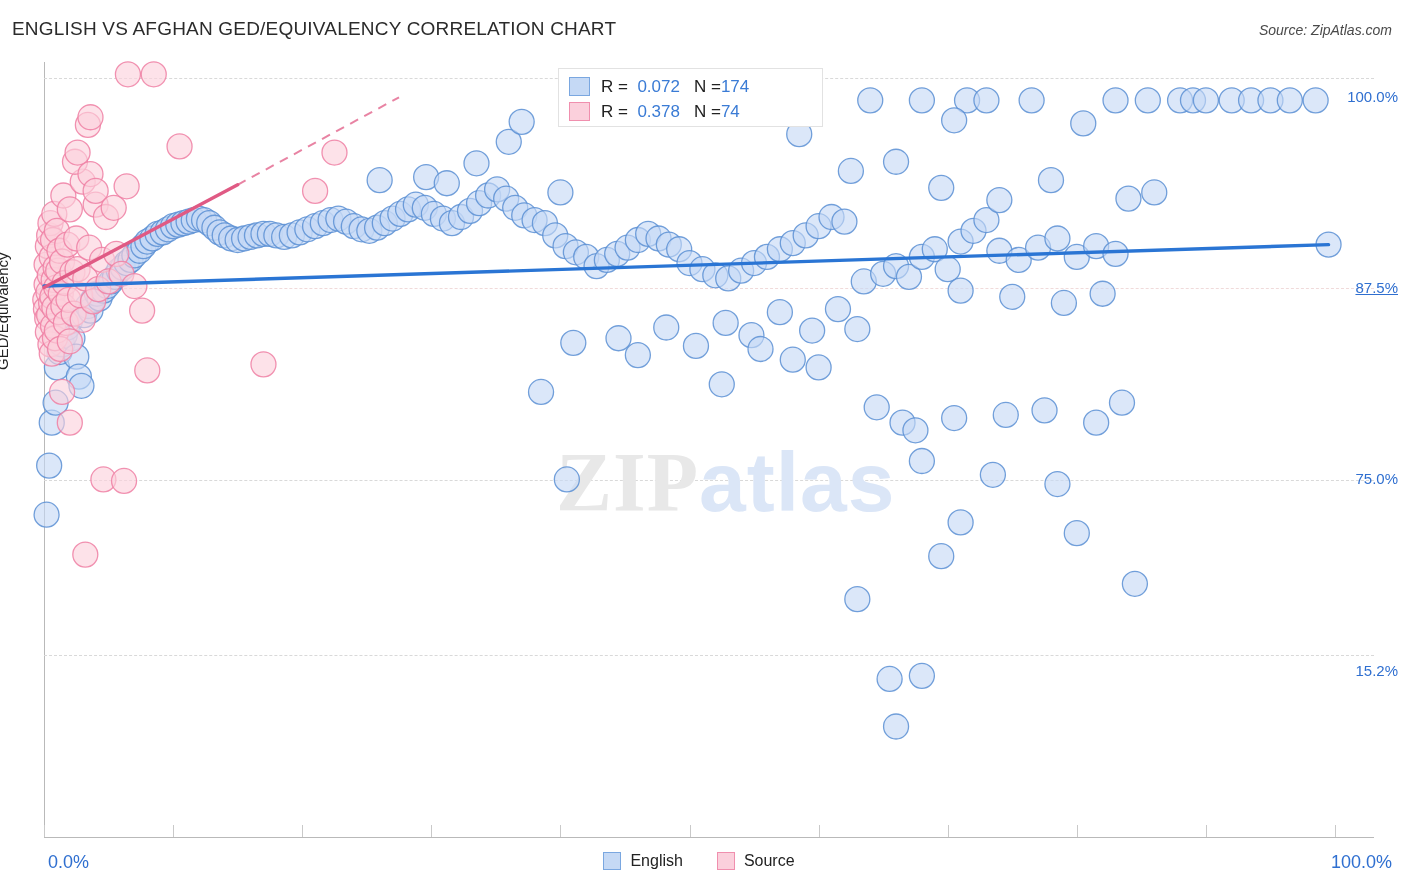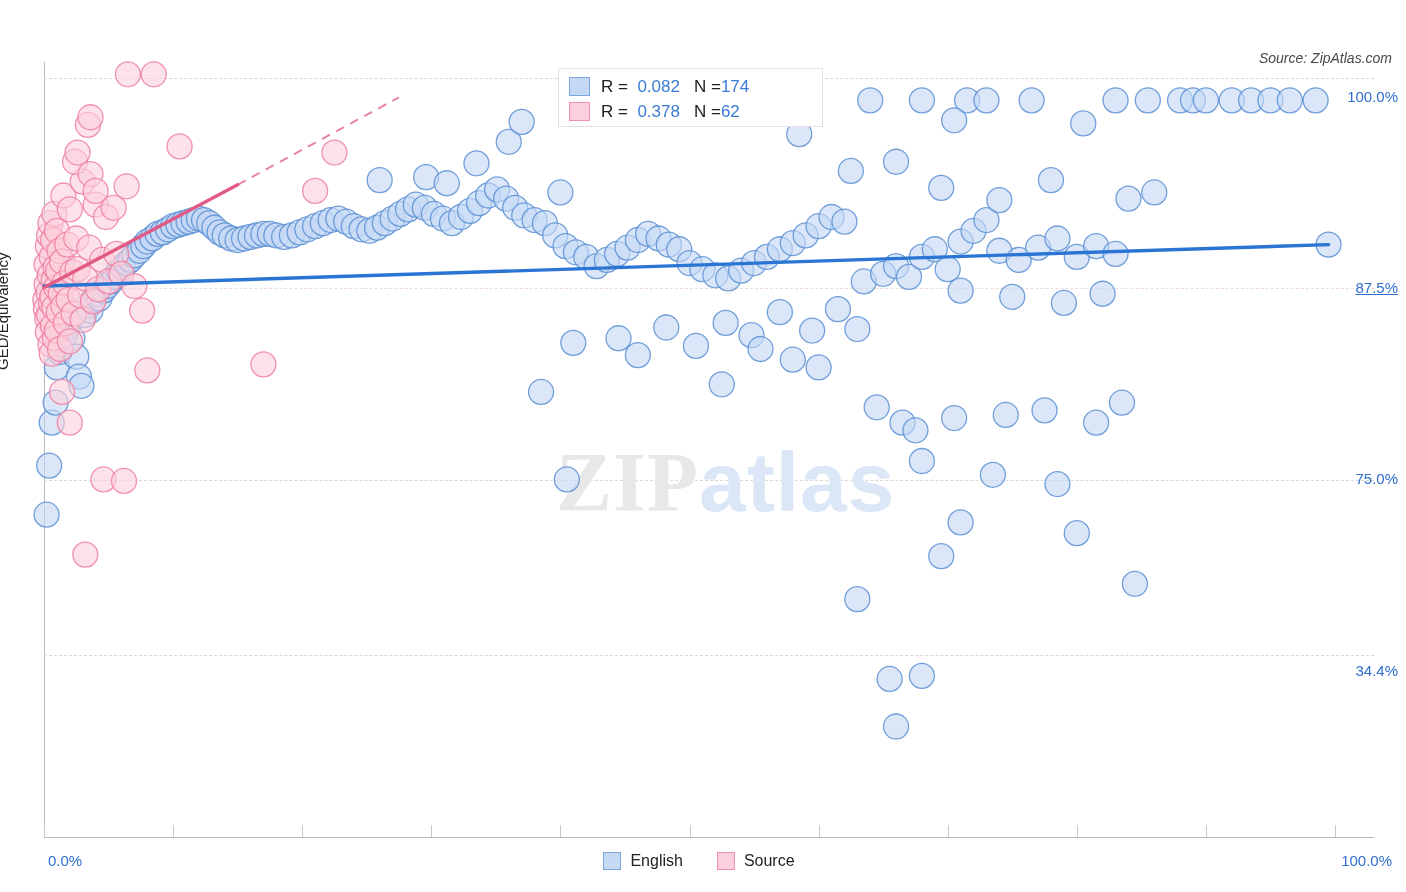--- a/index.html
+++ b/index.html
@@ -13,21 +13,20 @@
   
   .chart-title{
     position:absolute;left:12px;top:18px;
     font-size:19px;letter-spacing:.2px;color:#2b2b2b;
     white-space:nowrap;
   }
   .source-note{
     position:absolute;right:14px;top:22px;
     font-size:14px;font-style:italic;color:#4a4a4a;
     white-space:nowrap;
-    margin-top:28px;
   }
   .axis-left{
     position:absolute;left:44px;top:62px;width:1px;height:775px;
     background:#b9b9b9;
   }
   .axis-bottom{
     position:absolute;left:44px;top:837px;width:1330px;height:1px;
     background:#b9b9b9;
   }
   .gridline{
@@ -44,21 +43,21 @@
     position:absolute;left:-6px;top:370px;
     transform:rotate(-90deg);transform-origin:left top;
     font-size:15px;color:#222;white-space:nowrap;
   }
   .ytick-label{
     position:absolute;right:8px;
     font-size:15px;color:#2f6fd0;white-space:nowrap;
   }
   .xtick-label{
     position:absolute;top:852px;
-    font-size:15px;color:#2f6fd0;white-space:nowrap;
+    font-size:18px;color:#2f6fd0;white-space:nowrap;
   }
   #x-label-left{left:48px;}
   #x-label-right{right:14px;}
 
   
   .watermark{
     position:absolute;left:556px;top:404px;
     font-size:84px;font-weight:bold;letter-spacing:1px;
     user-select:none;pointer-events:none;white-space:nowrap;margin-top:30px;
   }
@@ -96,34 +95,35 @@
   }
   .legend-item{display:flex;align-items:center;gap:9px;}
   .legend-sw{width:18px;height:18px;box-sizing:border-box;}
   .legend-text{font-size:16px;color:#222;}
 </style>
 </head>
 <body>
 
 <div id="chart-root">
 
+  <div class="chart-title">ENGLISH VS AFGHAN GED/EQUIVALENCY CORRELATION CHART</div>
   <div class="source-note">Source: ZipAtlas.com</div>
 
   <div class="axis-left"></div>
   <div class="axis-bottom"></div>
 
   <div class="gridline" id="grid-0" style="top:78px;"></div>
   <div class="gridline pinkish" id="grid-1" style="top:288px;"></div>
   <div class="gridline" id="grid-2" style="top:480px;"></div>
   <div class="gridline" id="grid-3" style="top:655px;"></div>
 
   <div class="ytick-label" style="top:88px;">100.0%</div>
   <div class="ytick-label" style="top:279px;text-decoration:underline;">87.5%</div>
   <div class="ytick-label" style="top:470px;">75.0%</div>
-  <div class="ytick-label" style="top:662px;">34.4%</div>
+  <div class="ytick-label" style="top:662px;">15.2%</div>
 
   <div class="ylabel-text">GED/Equivalency</div>
 
   <div class="xtick-label" id="x-label-left">0.0%</div>
   <div class="xtick-label" id="x-label-right">100.0%</div>
 
   <div class="watermark">
     <span class="wm-zip">ZIP</span><span class="wm-atlas">atlas</span>
   </div>
 
@@ -417,32 +417,32 @@
       </g>
       <line x1="44" y1="286.05940594059405" x2="1328.545" y2="244.62376237623766" stroke="#2a75d4" stroke-width="3.4" stroke-linecap="round"></line>
       <line x1="44" y1="287.5940594059406" x2="237.65" y2="184.77227722772284" stroke="#e05a84" stroke-width="3.4" stroke-linecap="round"></line>
       <line x1="237.65" y1="184.77227722772284" x2="399.02500000000003" y2="97.29702970297024" stroke="#e05a84" stroke-width="2" stroke-dasharray="9 7" stroke-opacity="0.75"></line>
     </svg>
 
   <div class="stat-legend">
     <div class="stat-row">
       <span class="swatch sw-blue"></span>
       <span class="stat-lbl">R =</span>
-      <span class="stat-val num-w">0.082</span>
+      <span class="stat-val num-w">0.072</span>
       <span class="stat-gap"></span>
       <span class="stat-lbl">N =</span>
       <span class="stat-val num-n">174</span>
     </div>
     <div class="stat-row">
       <span class="swatch sw-pink"></span>
       <span class="stat-lbl">R =</span>
       <span class="stat-val num-w">0.378</span>
       <span class="stat-gap"></span>
       <span class="stat-lbl">N =</span>
-      <span class="stat-val num-n">62</span>
+      <span class="stat-val num-n">74</span>
     </div>
   </div>
 
   <div class="series-legend">
     <div class="legend-item">
       <span class="legend-sw sw-blue"></span>
       <span class="legend-text">English</span>
     </div>
     <div class="legend-item">
       <span class="legend-sw sw-pink"></span>

